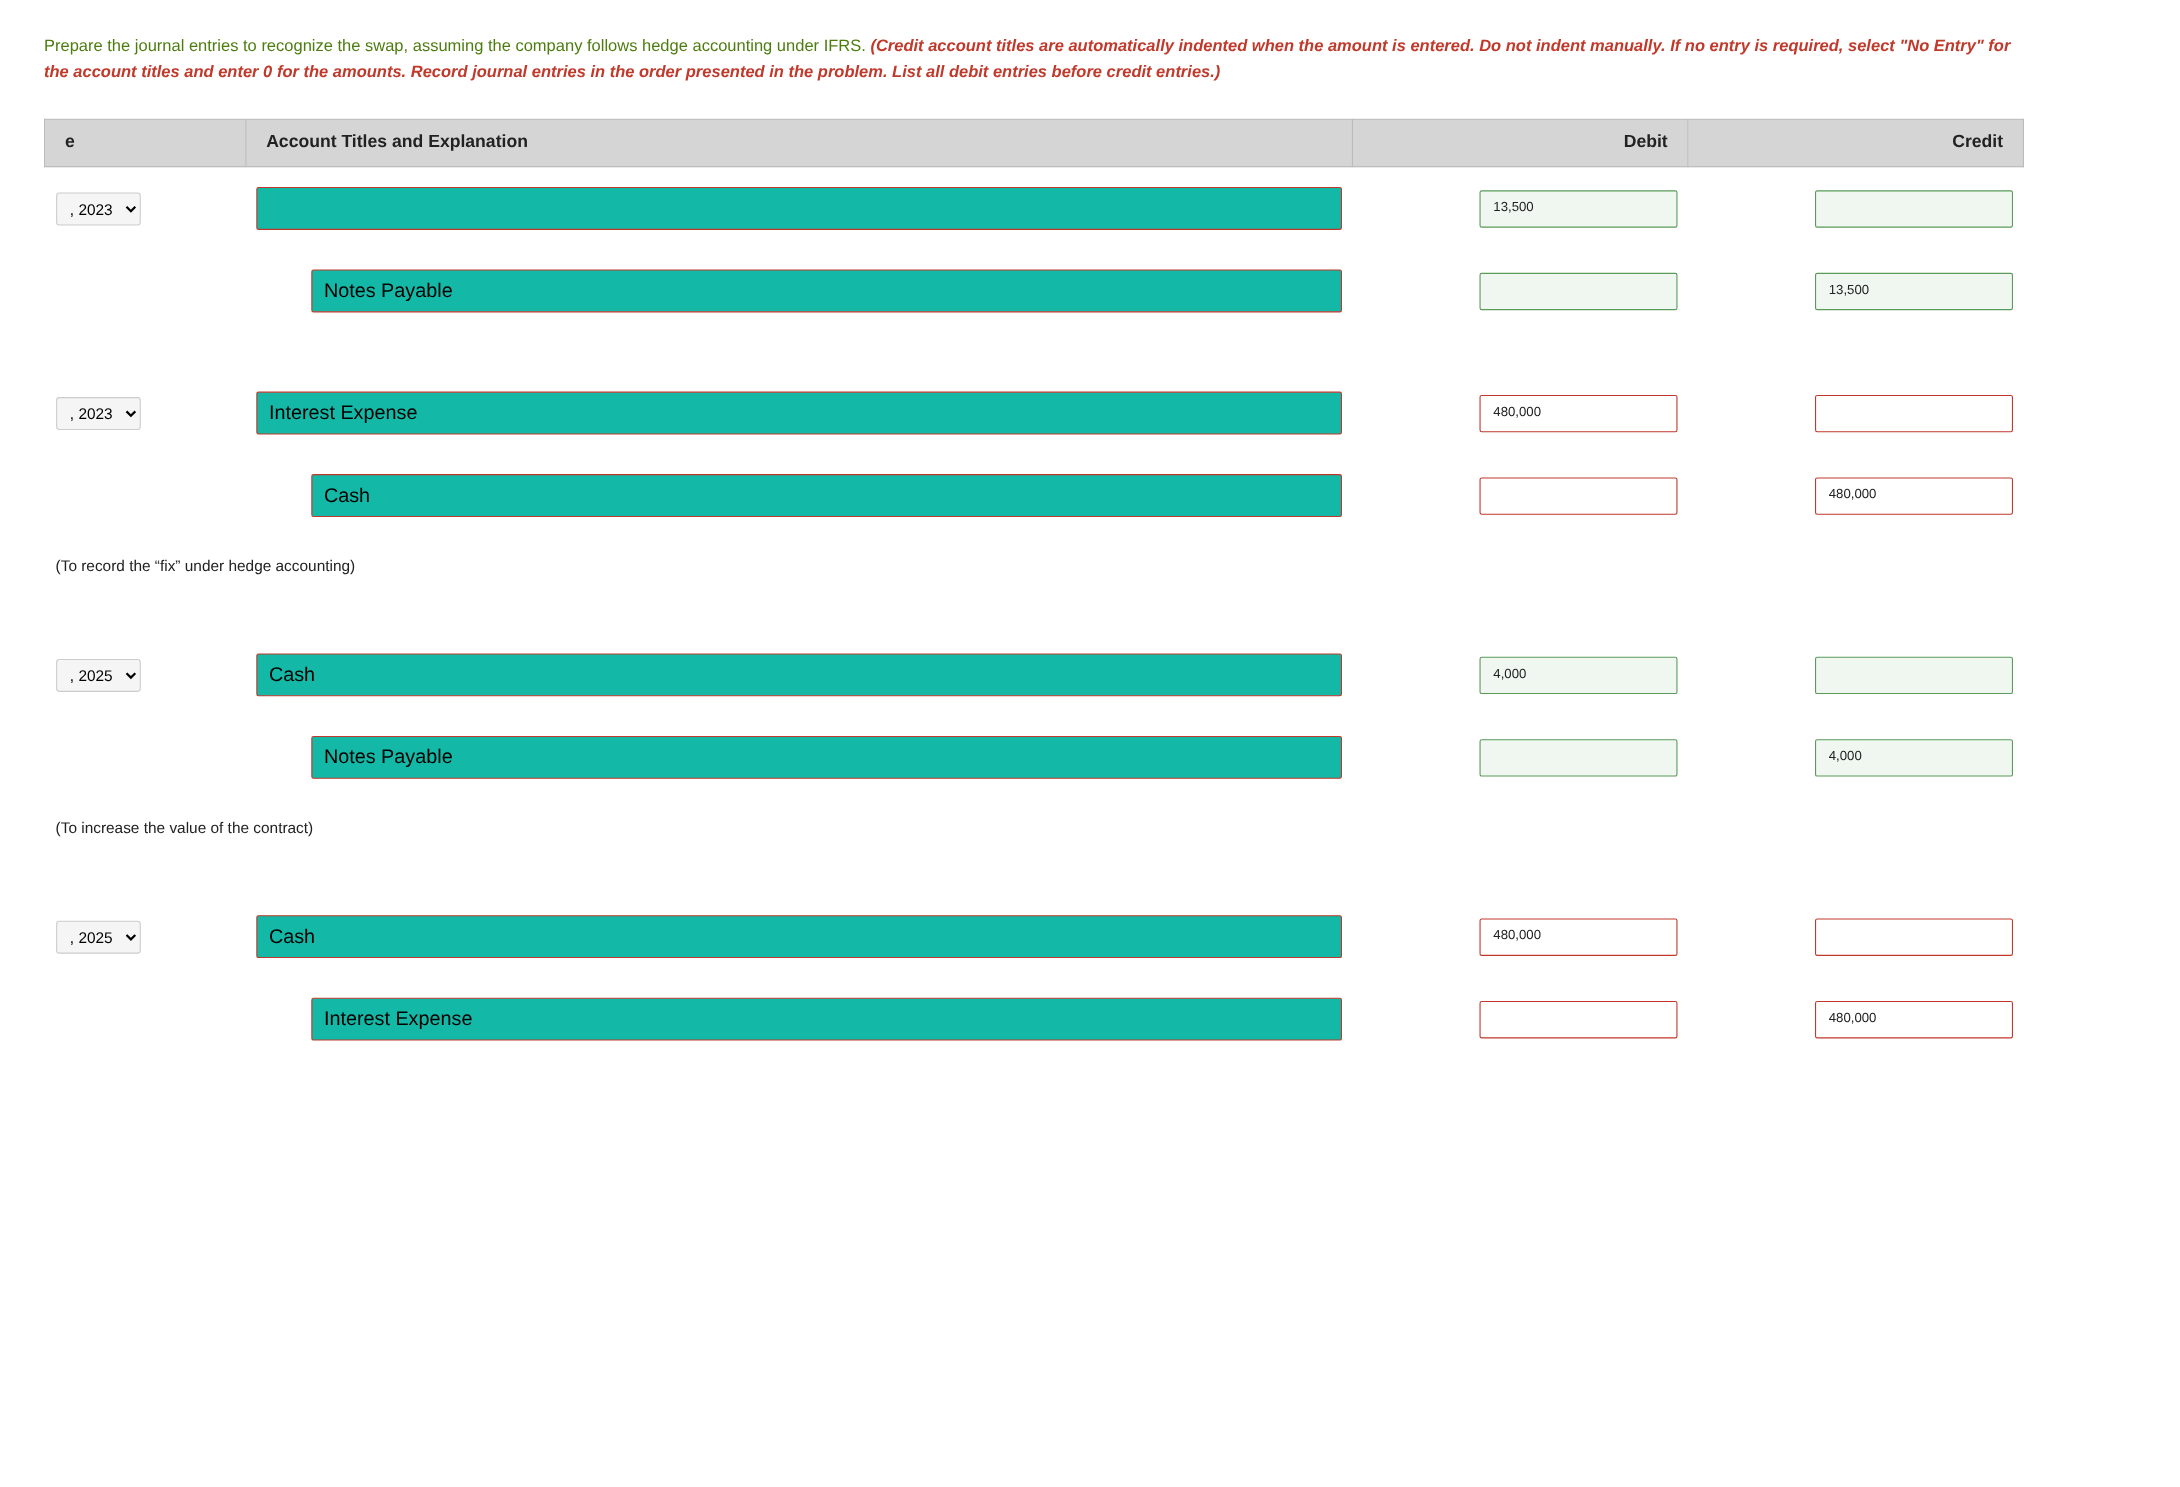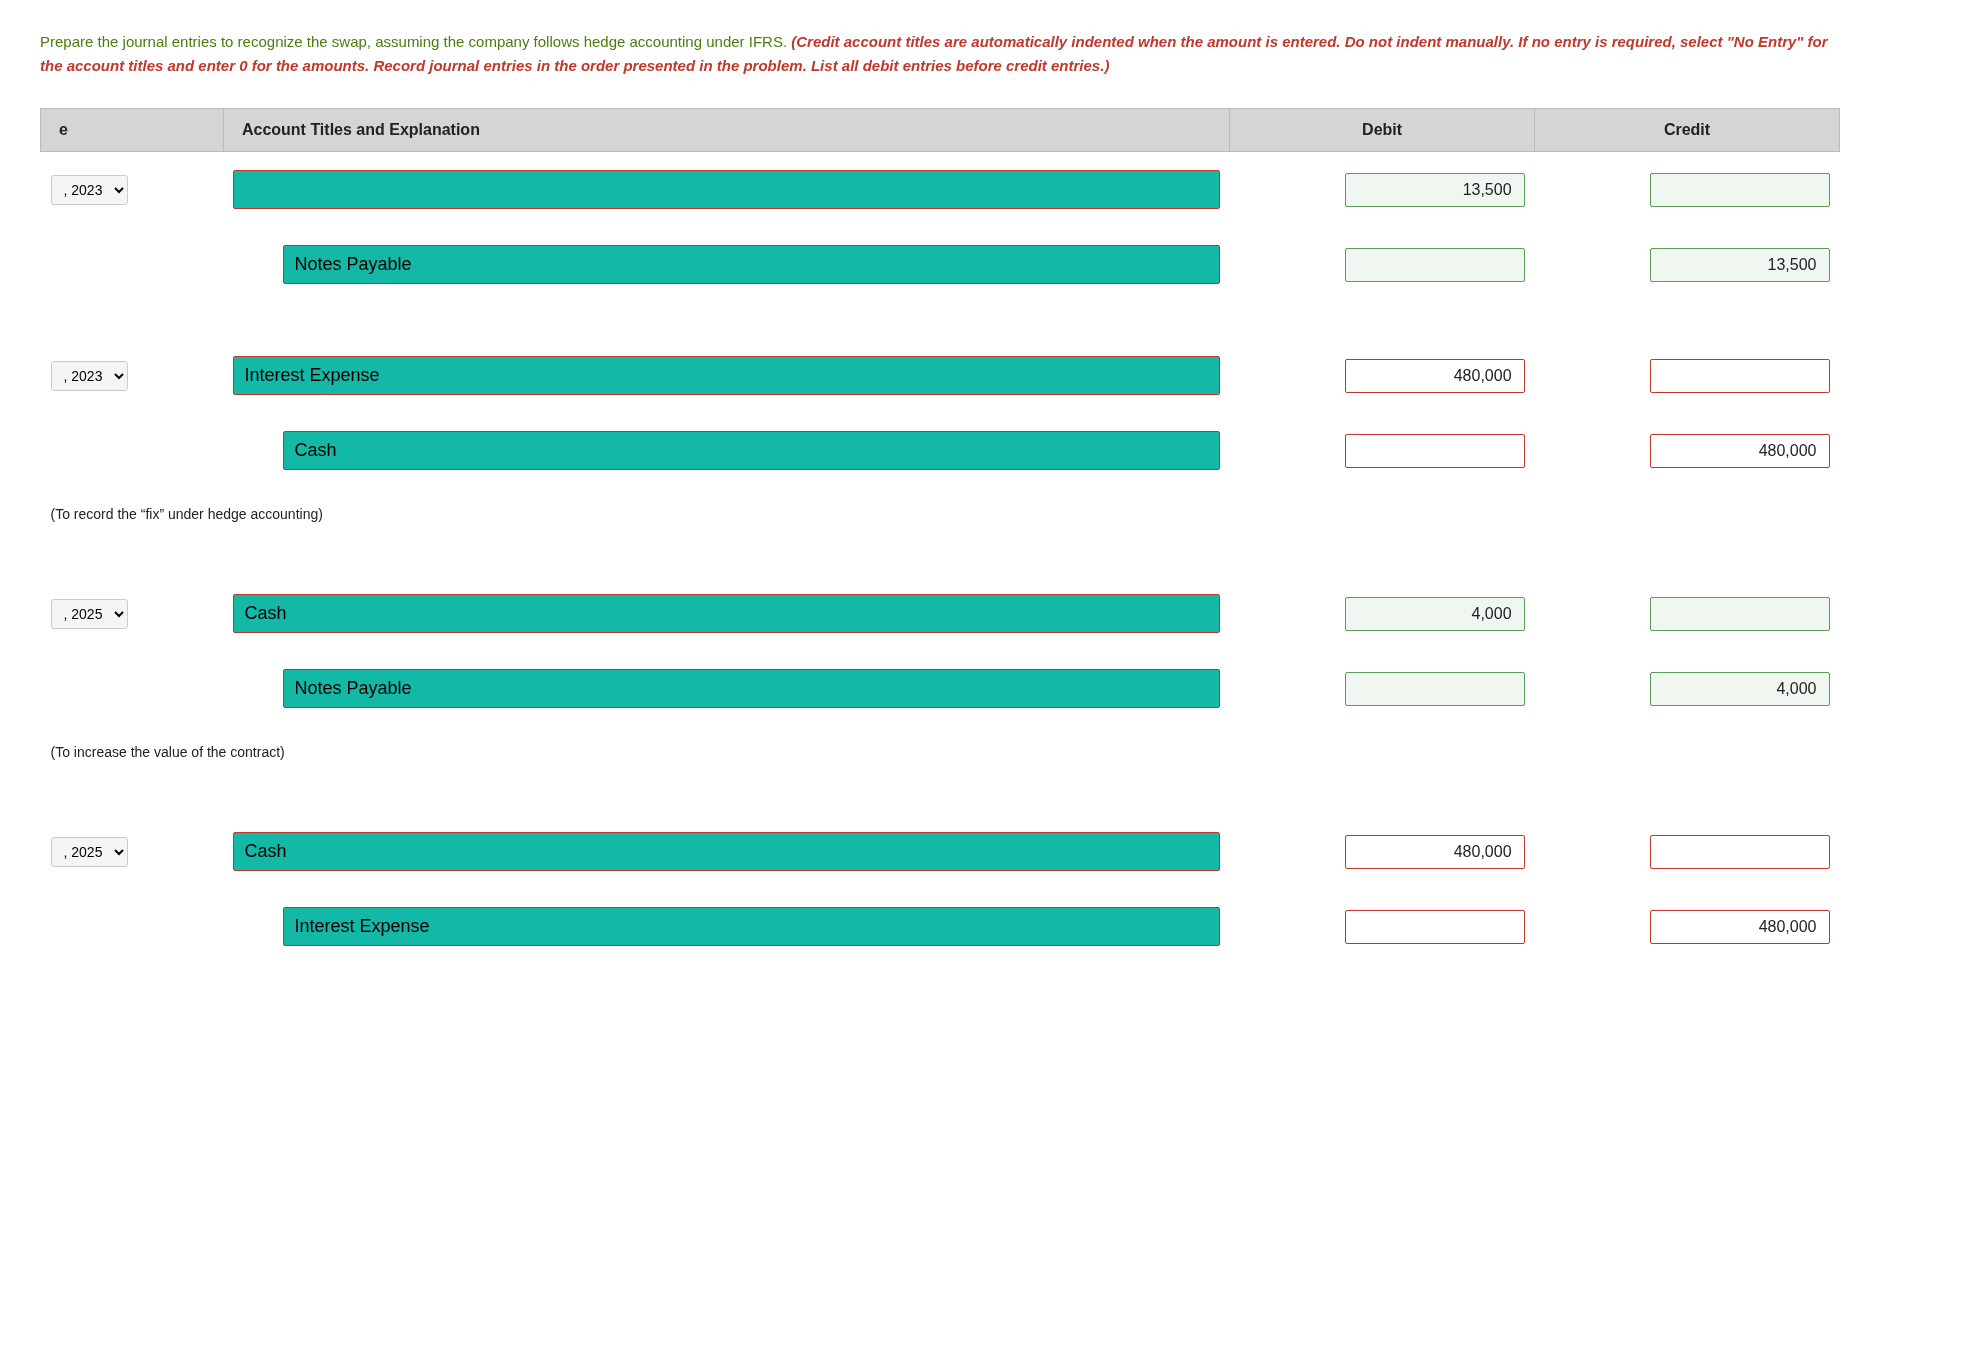--- a/index.html
+++ b/index.html
@@ -35,21 +35,21 @@
       background: #d5d5d5;
     }
     .journal-table thead th {
       padding: 12px 18px;
       text-align: left;
       font-weight: bold;
       font-size: 16px;
       border: 1px solid #bbb;
     }
     .journal-table thead th.center {
-      text-align: center;
+      text-align: right;
     }
     .journal-table tbody td {
       padding: 18px 10px;
       vertical-align: middle;
       border: none;
     }
 
     
     .date-cell {
       width: 120px;
@@ -79,23 +79,23 @@
 
     
     .amount-cell {
       width: 200px;
       text-align: right;
     }
     .amount-box {
       border: 1.5px solid #5a9a5a;
       background: #f0f7f0;
       padding: 7px 12px;
-      font-size: 16px;
+      font-size: 12px;
       min-height: 34px;
-      text-align: right;
+      text-align: left;
       border-radius: 2px;
       display: block;
       width: 180px;
       margin-left: auto;
     }
     .amount-box.red-border {
       border-color: #c0392b;
       background: #fff;
     }
 

